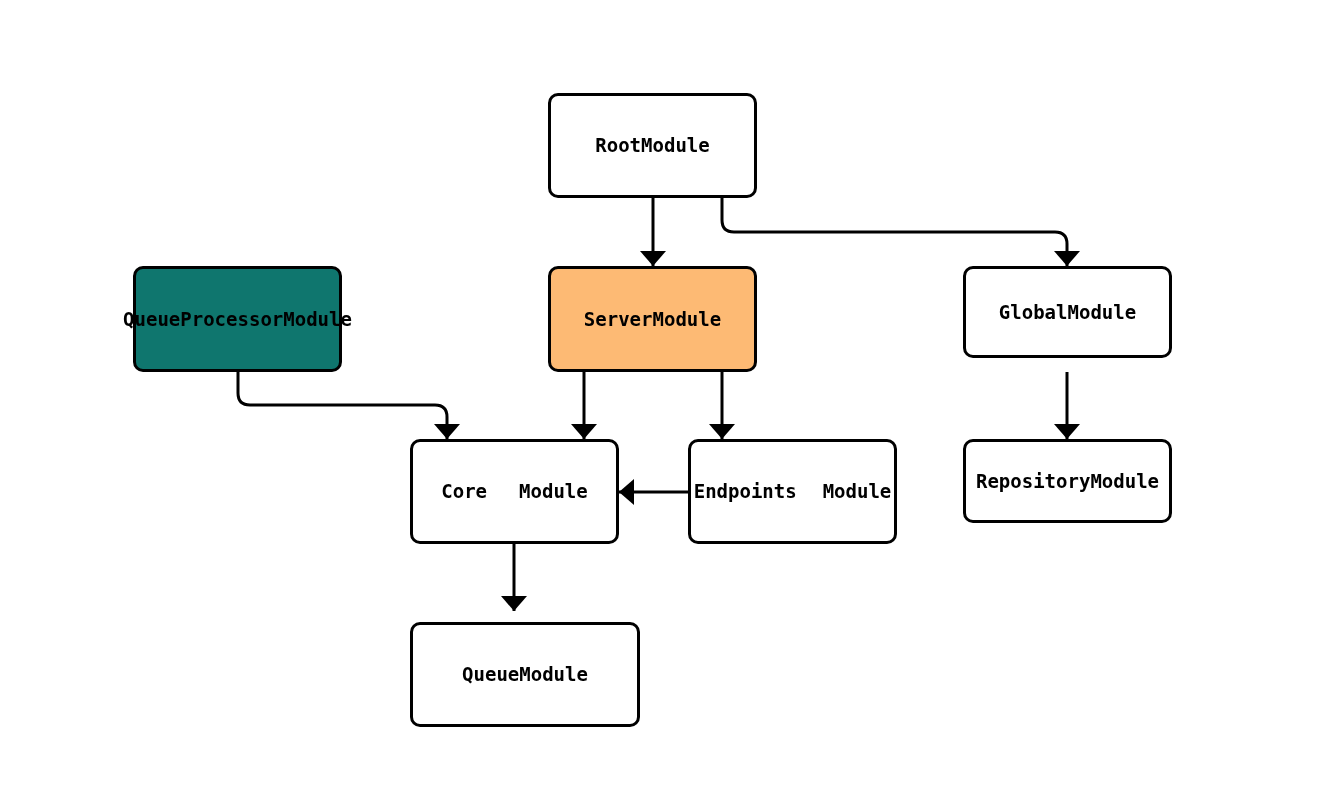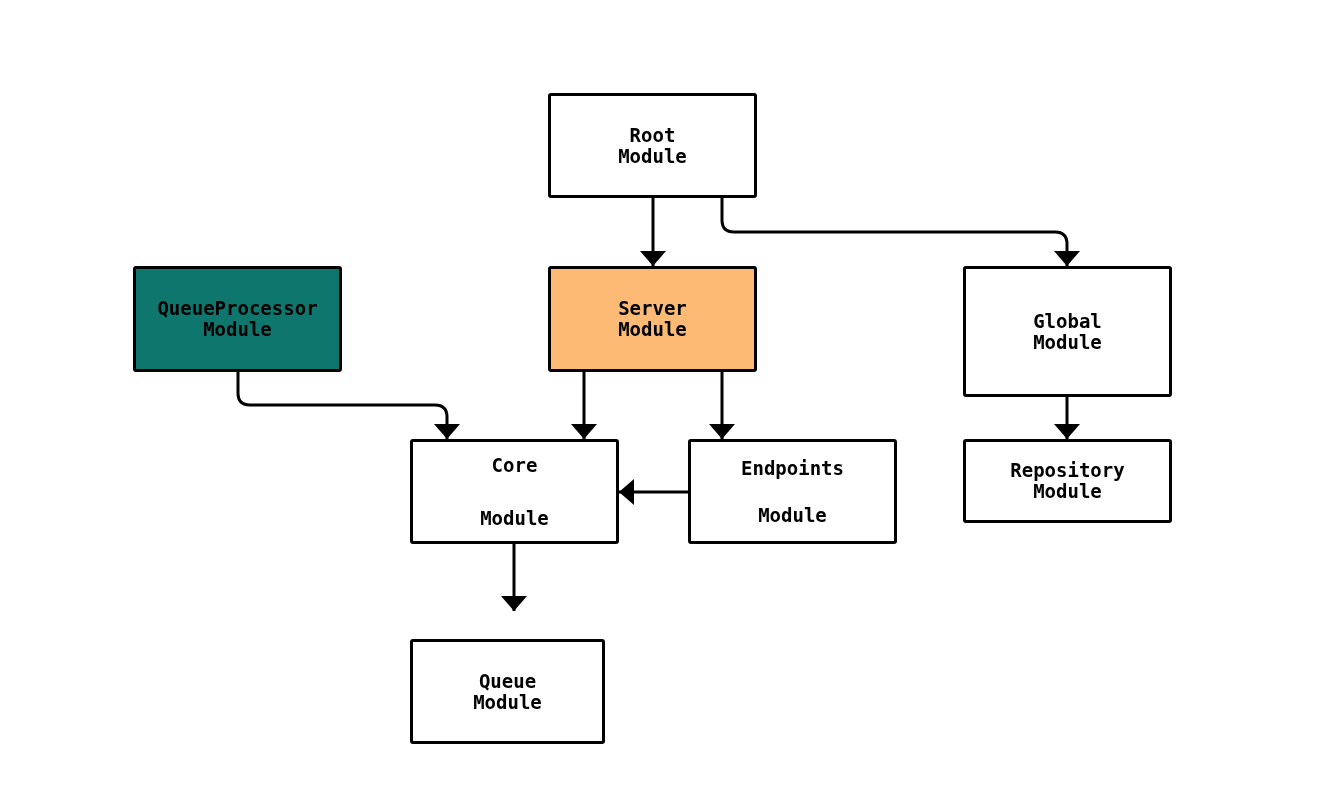--- a/index.html
+++ b/index.html
@@ -22,24 +22,23 @@
   }
   .edge {
     fill: none;
     stroke-width: 3;
     stroke-linecap: butt;
   }
   .node {
     position: absolute;
     box-sizing: border-box;
     border: 3px solid #000;
-    border-radius: 3px;
+    border-radius: 10px;
     background: #ffffff;
     display: flex;
-    flex-direction: column;
     align-items: center;
     justify-content: center;
     font-family: "DejaVu Sans Mono", "Liberation Mono", monospace;
     font-weight: bold;
     font-size: 19px;
     line-height: 21px;
     text-align: center;
     white-space: nowrap;
   }
   .node-label-line {
@@ -70,33 +69,33 @@
       <div class="node-label-line">Module</div>
     </div>
     <div class="node" style="left: 133px; top: 266px; width: 209px; height: 106px; border-color: rgb(0, 0, 0); background: #0f766e; color: rgb(0, 0, 0);">
       <div class="node-label-line">QueueProcessor</div>
       <div class="node-label-line">Module</div>
     </div>
     <div class="node" style="left: 548px; top: 266px; width: 209px; height: 106px; border-color: rgb(0, 0, 0); background: #fdba74; color: rgb(0, 0, 0);">
       <div class="node-label-line">Server</div>
       <div class="node-label-line">Module</div>
     </div>
-    <div class="node" style="left: 963px; top: 266px; width: 209px; height: 131px; border-color: rgb(0, 0, 0); background: rgb(255, 255, 255); color: rgb(0, 0, 0);">
+    <div class="node" style="left: 963px; top: 266px; width: 209px; height: 92px; border-color: rgb(0, 0, 0); background: rgb(255, 255, 255); color: rgb(0, 0, 0);">
       <div class="node-label-line">Global</div>
       <div class="node-label-line">Module</div>
     </div>
     <div class="node" style="left: 410px; top: 439px; width: 209px; height: 105px; border-color: rgb(0, 0, 0); background: rgb(255, 255, 255); color: rgb(0, 0, 0); gap: 32px;">
       <div class="node-label-line">Core</div>
       <div class="node-label-line">Module</div>
     </div>
     <div class="node" style="left: 688px; top: 439px; width: 209px; height: 105px; border-color: rgb(0, 0, 0); background: rgb(255, 255, 255); color: rgb(0, 0, 0); gap: 26px;">
       <div class="node-label-line">Endpoints</div>
       <div class="node-label-line">Module</div>
     </div>
     <div class="node" style="left: 963px; top: 439px; width: 209px; height: 84px; border-color: rgb(0, 0, 0); background: rgb(255, 255, 255); color: rgb(0, 0, 0);">
       <div class="node-label-line">Repository</div>
       <div class="node-label-line">Module</div>
     </div>
-    <div class="node" style="left: 410px; top: 639px; width: 195px; height: 105px; border-color: rgb(0, 0, 0); background: rgb(255, 255, 255); color: rgb(0, 0, 0);">
+    <div class="node" style="left: 410px; top: 622px; width: 230px; height: 105px; border-color: rgb(0, 0, 0); background: rgb(255, 255, 255); color: rgb(0, 0, 0);">
       <div class="node-label-line">Queue</div>
       <div class="node-label-line">Module</div>
     </div>
   </div>
 
 </body></html>

